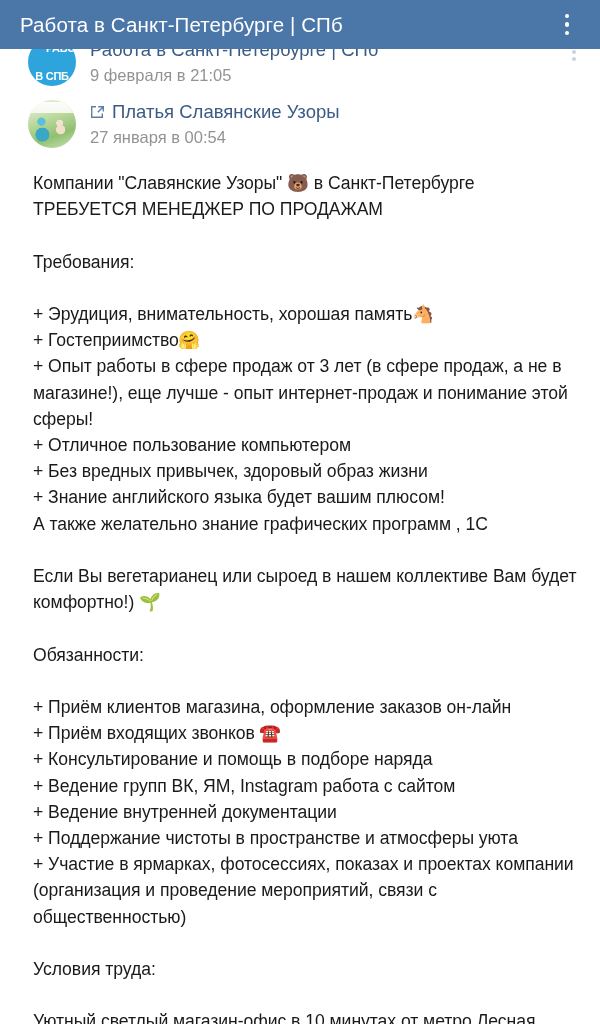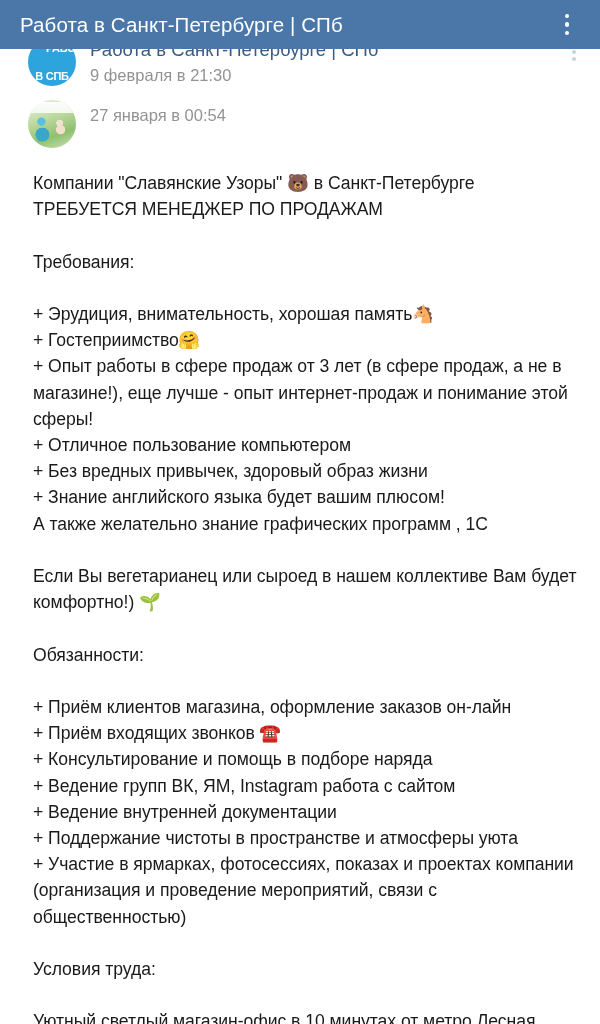--- a/index.html
+++ b/index.html
@@ -207,34 +207,43 @@
     <div class="post-clipped">
       <div class="post-head">
         <div class="avatar avatar-work">
           <span class="l1">РАБОТА</span>
           <span class="l2">В СПБ</span>
         </div>
         <div class="post-meta">
           <div class="post-author">
             <span>Работа в Санкт-Петербурге | СПб</span>
           </div>
-          <div class="post-date">9 февраля в 21:30</div>
+          <div class="post-date">9 февраля в 21:05</div>
         </div>
         <div class="post-dots">
           <span></span>
           <span></span>
           <span></span>
         </div>
       </div>
     </div>
 
     <div class="post">
       <div class="post-head">
         <div class="avatar avatar-photo"></div>
         <div class="post-meta">
+          <div class="post-author">
+            <span class="share-icon">
+              <svg width="15" height="14" viewBox="0 0 15 14" xmlns="http://www.w3.org/2000/svg">
+                <path d="M1 1 H6 V2.4 H2.4 V11.6 H11.6 V8.4 H13 V13 H1 Z" fill="#5c7fa8"></path>
+                <path d="M8.2 1 H14 V6.6 H12.6 V3.5 L8.3 7.8 L7.3 6.8 L11.6 2.4 H8.2 Z" fill="#5c7fa8"></path>
+              </svg>
+            </span>
+            <span>Платья Славянские Узоры</span>
+          </div>
           <div class="post-date">27 января в 00:54</div>
         </div>
       </div>
 
       <div class="post-body" id="post-body"><span class="ln">Компании "Славянские Узоры" 🐻 в Санкт-Петербурге</span><span class="ln">ТРЕБУЕТСЯ МЕНЕДЖЕР ПО ПРОДАЖАМ</span><span class="blank"></span><span class="ln">Требования:</span><span class="blank"></span><span class="ln">+ Эрудиция, внимательность, хорошая память🐴</span><span class="ln">+ Гостеприимство🤗</span><span class="ln">+ Опыт работы в сфере продаж от 3 лет (в сфере продаж, а не в магазине!), еще лучше - опыт интернет-продаж и понимание этой сферы!</span><span class="ln">+ Отличное пользование компьютером</span><span class="ln">+ Без вредных привычек, здоровый образ жизни</span><span class="ln">+ Знание английского языка будет вашим плюсом!</span><span class="ln">А также желательно знание графических программ , 1С</span><span class="blank"></span><span class="ln">Если Вы вегетарианец или сыроед в нашем коллективе Вам будет комфортно!) 🌱</span><span class="blank"></span><span class="ln">Обязанности:</span><span class="blank"></span><span class="ln">+ Приём клиентов магазина, оформление заказов он-лайн</span><span class="ln">+ Приём входящих звонков ☎️</span><span class="ln">+ Консультирование и помощь в подборе наряда</span><span class="ln">+ Ведение групп ВК, ЯМ, Instagram работа с сайтом</span><span class="ln">+ Ведение внутренней документации</span><span class="ln">+ Поддержание чистоты в пространстве и атмосферы уюта</span><span class="ln">+ Участие в ярмарках, фотосессиях, показах и проектах компании (организация и проведение мероприятий, связи с общественностью)</span><span class="blank"></span><span class="ln">Условия труда:</span><span class="blank"></span><span class="ln">Уютный светлый магазин-офис в 10 минутах от метро Лесная</span></div>
     </div>
 
   </div>
 
   <div class="appbar">

